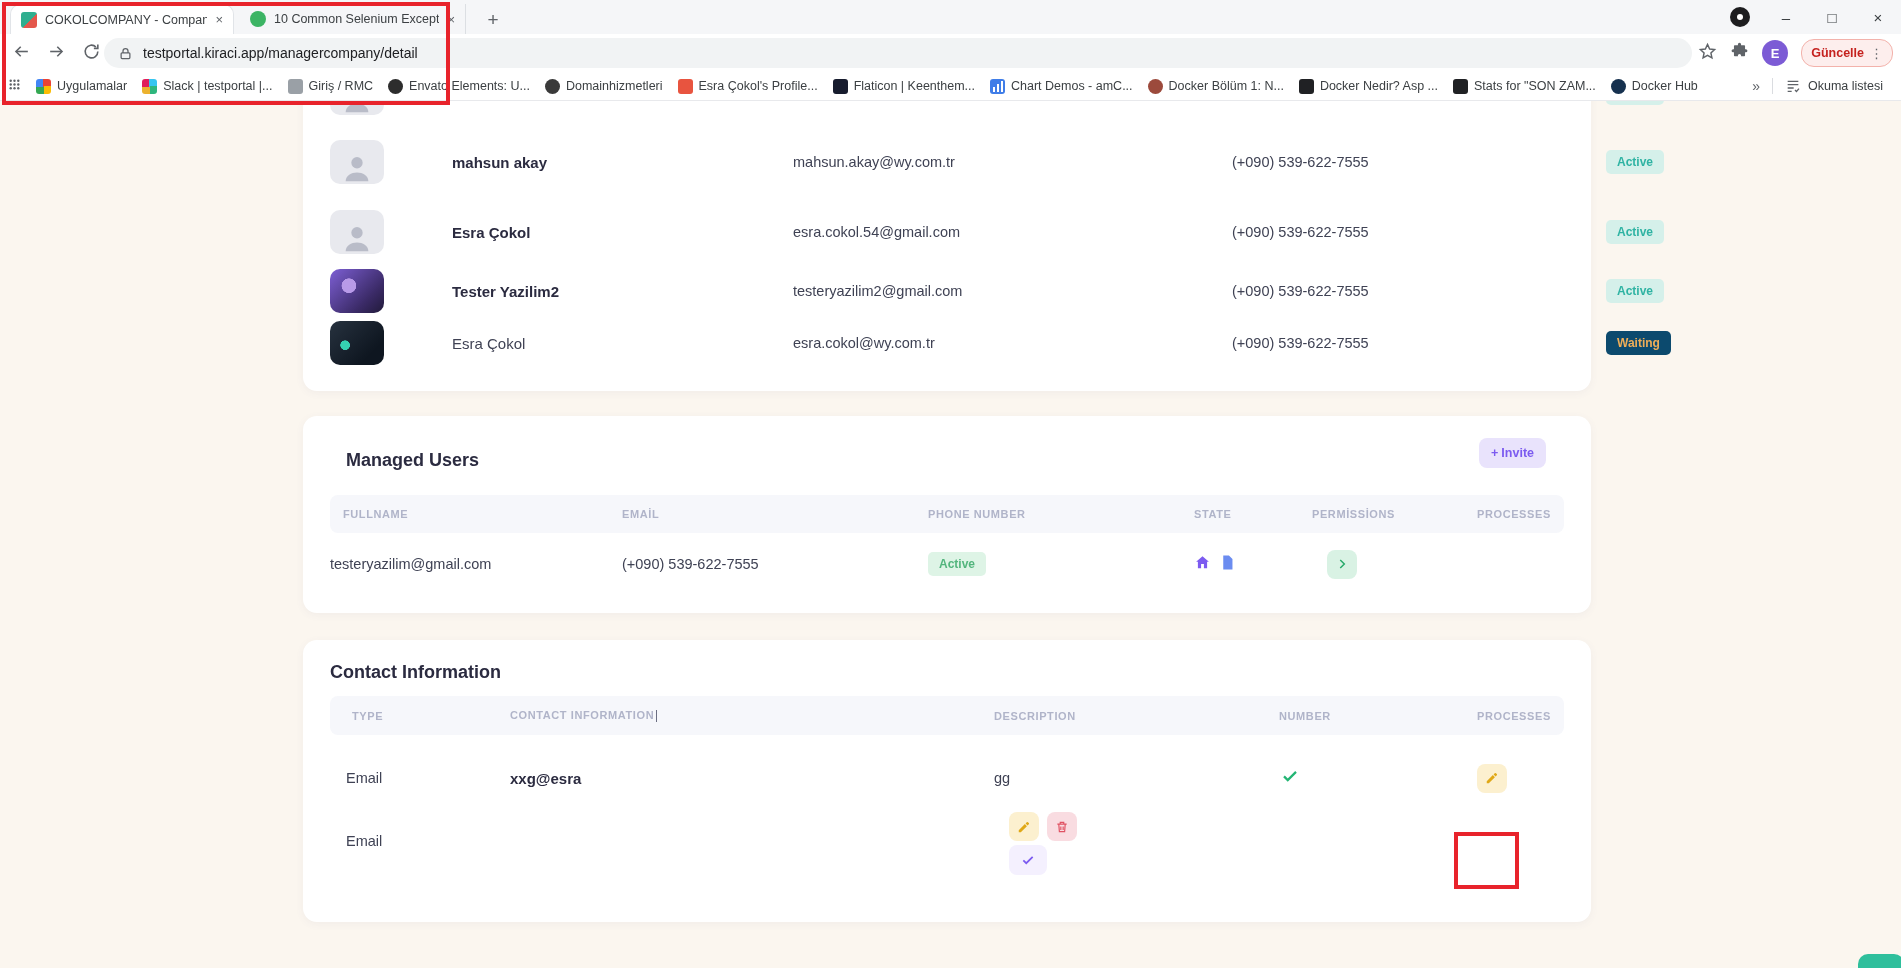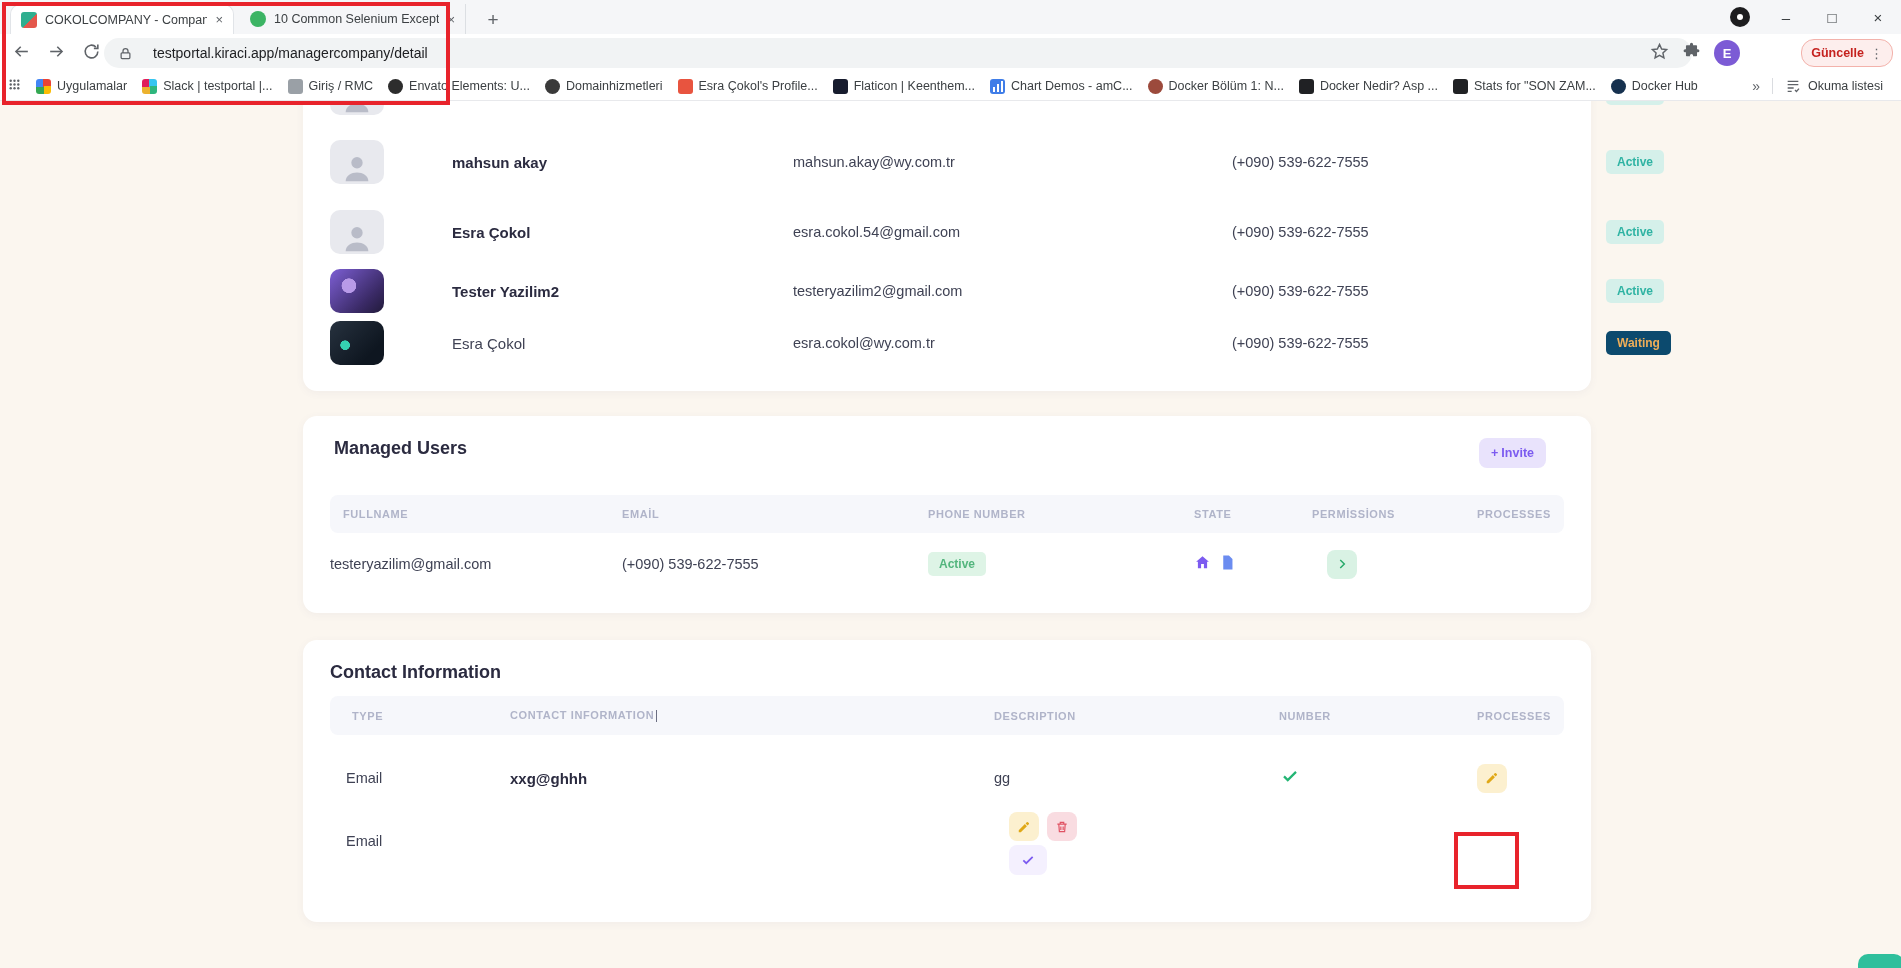--- a/index.html
+++ b/index.html
@@ -24,29 +24,29 @@
   .wbtn{width:46px;height:34px;display:flex;align-items:center;justify-content:center;
         color:#3c4043;font-size:15px;}
   .media-circle{width:20px;height:20px;border-radius:50%;background:#1d1d1f;position:relative;}
   .media-circle::after{content:"";position:absolute;left:7px;top:7px;width:6px;height:6px;
         border-radius:50%;background:#fff;}
 
   .addressbar{position:absolute;left:0;top:34px;width:100%;height:38px;background:#fff;}
   .nav{position:absolute;left:12px;top:0;height:38px;display:flex;align-items:center;gap:16px;color:#5f6368;}
   .nav svg{width:19px;height:19px;}
   .omnibox{position:absolute;left:104px;top:4px;width:1588px;height:30px;border-radius:15px;
-           background:#f1f3f4;display:flex;align-items:center;gap:20px;padding:0 14px;box-sizing:border-box;}
+           background:#f1f3f4;display:flex;align-items:center;gap:10px;padding:0 14px;box-sizing:border-box;}
   .omnibox svg{width:15px;height:15px;color:#5f6368;flex:none;}
   .url-text{font-size:14px;color:#202124;white-space:nowrap;}
   .addr-right{position:absolute;right:8px;top:0;height:38px;display:flex;align-items:center;gap:13px;color:#5f6368;}
   .addr-right svg{width:19px;height:19px;}
   .profile-avatar{width:26px;height:26px;border-radius:50%;background:#7c5bd5;color:#fff;
                   display:flex;align-items:center;justify-content:center;font-size:13px;font-weight:bold;}
   .update-pill{height:26px;border-radius:13px;background:#fdeeed;border:1px solid #f3b2ab;
-               display:flex;align-items:center;gap:6px;padding:0 9px;margin-left:48px;}
+               display:flex;align-items:center;gap:6px;padding:0 9px;}
   .update-label{font-size:12.5px;font-weight:bold;color:#c5221f;}
   .update-dots{color:#5f6368;font-size:13px;}
 
   .bookmarks{position:absolute;left:0;top:72px;width:100%;height:29px;background:#fff;
              border-bottom:1px solid #e8e9ec;display:flex;align-items:center;gap:15px;
              padding:0 8px;box-sizing:border-box;overflow:hidden;}
   .apps-grid{color:#5f6368;flex:none;}
   .apps-grid svg{width:13px;height:13px;}
   .bm{display:flex;align-items:center;gap:6px;font-size:12.5px;color:#3c4043;white-space:nowrap;flex:none;}
   .fv{width:15px;height:15px;border-radius:3px;flex:none;}
@@ -347,21 +347,21 @@
             <div class="avatar photo-b"></div>
           </div>
         <div class="name regular">Esra Çokol</div>
         <div class="txt">esra.cokol@wy.com.tr</div>
         <div class="txt">(+090) 539-622-7555</div>
         <div><span class="badge waiting">Waiting</span></div>
       </div>
     </section>
 
     <section class="card card2">
-      <h2 class="card-title" style="top:18px;margin:4px">Managed Users</h2>
+      <h2 class="card-title" style="top:18px;margin:16px">Managed Users</h2>
       <button class="invite-btn" style="border:none;cursor:pointer">
         <span>+</span>
         <span>Invite</span>
       </button>
 
       <div class="thead thead2 grid-managed">
         <div class="pad-l13">FULLNAME</div>
         <div>EMAİL</div>
         <div>PHONE NUMBER</div>
         <div>STATE</div>
@@ -397,21 +397,21 @@
       <div class="thead thead3 grid-contact">
         <div class="pad-l22">TYPE</div>
         <div><span>CONTACT INFORMATION</span><span class="text-cursor"></span></div>
         <div>DESCRIPTION</div>
         <div>NUMBER</div>
         <div class="pad-l15">PROCESSES</div>
       </div>
 
       <div class="trow grid-contact" style="top:107px;height:62px">
         <div class="txt pad-l16">Email</div>
-        <div class="name">xxg@ghhh</div>
+        <div class="name">xxg@esra</div>
         <div class="txt">gg</div>
         <div class="default-check" style="margin-left:2px"><svg viewBox="0 0 24 24" fill="none" stroke="currentColor" stroke-width="3">
               <path d="M4 12.5l5 5L20 6.5"></path>
             </svg></div>
         <div style="display:flex">
           <span class="icon-btn btn-yellow" style="margin-left:15px">
               <svg viewBox="0 0 24 24" fill="currentColor">
                 <path d="M3 17.5L13.5 7 17 10.5 6.5 21H3zM14.7 5.8l2-2a1.4 1.4 0 0 1 2 0l1.5 1.5a1.4 1.4 0 0 1 0 2l-2 2z"></path>
               </svg>
             </span>

